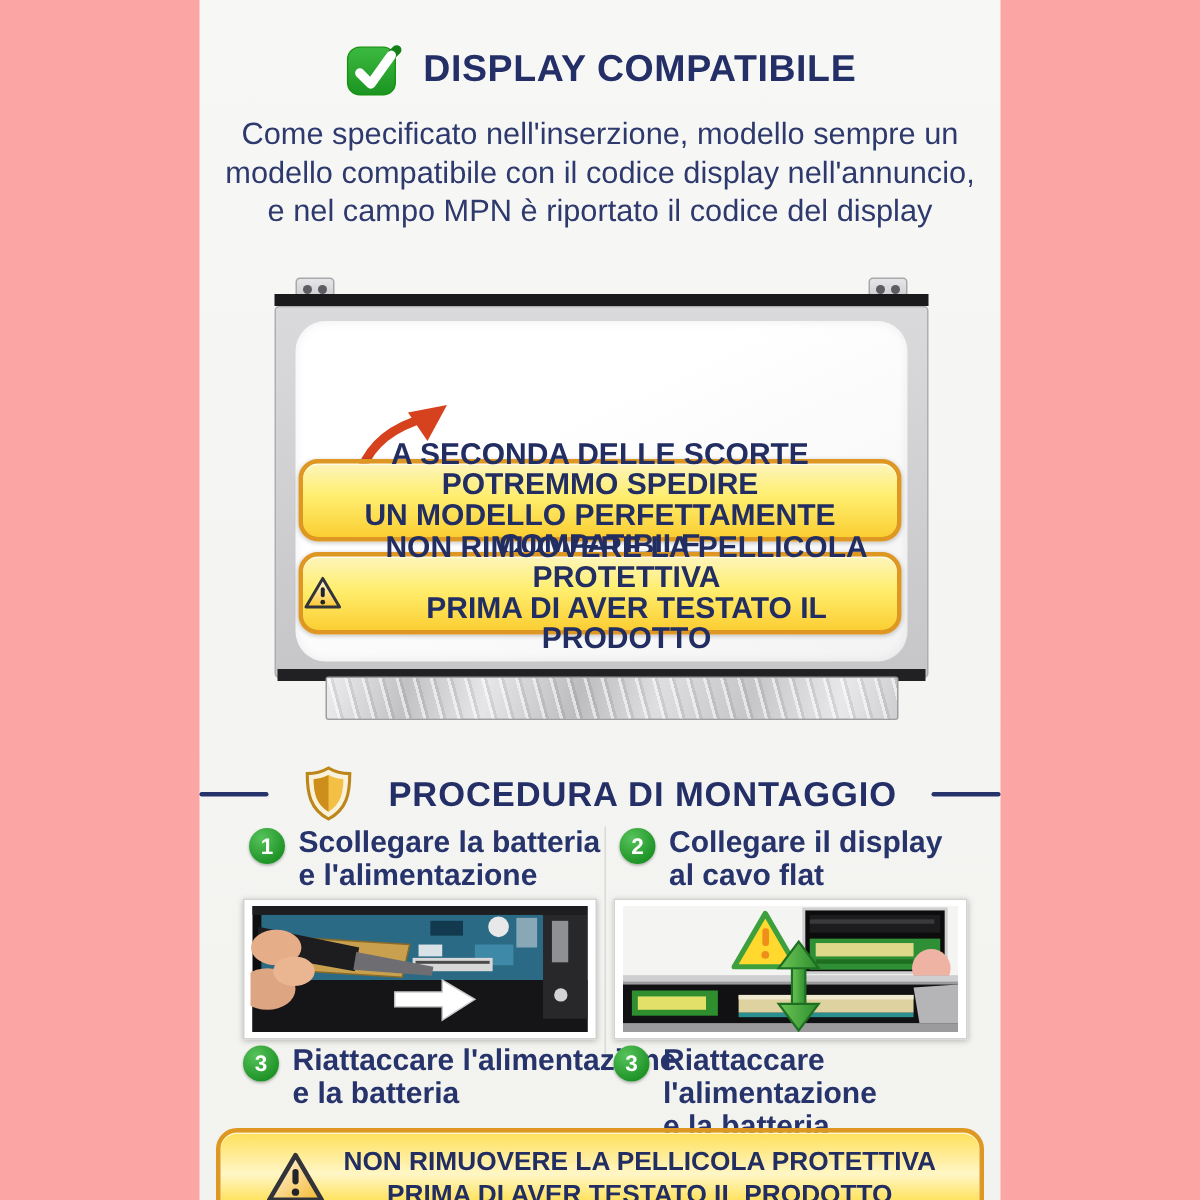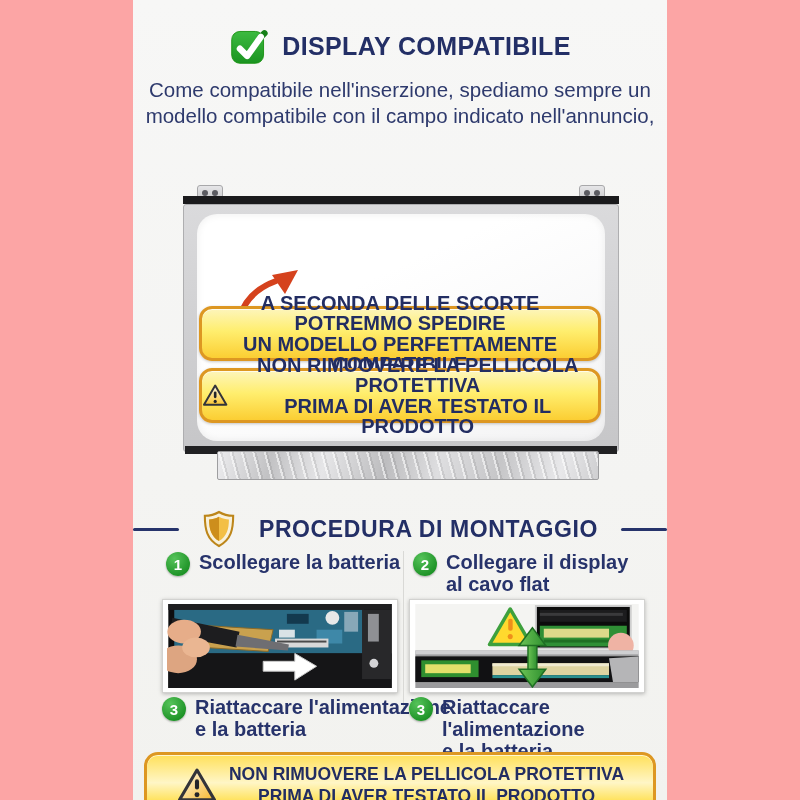--- a/index.html
+++ b/index.html
@@ -95,22 +95,23 @@
           </linearGradient>
         </defs>
         <rect x="3" y="6" width="35" height="35" rx="9" fill="url(#gchk)" stroke="#179210" stroke-width="1"></rect>
         <polyline points="34,13 39,8" fill="none" stroke="#157f17" stroke-width="7" stroke-linecap="round"></polyline>
         <polyline points="12,25 20,33 35,12" fill="none" stroke="#ffffff" stroke-width="7" stroke-linecap="round" stroke-linejoin="round"></polyline>
       </svg>
       <div class="hdr-title">DISPLAY COMPATIBILE</div>
     </div>
 
     <div class="intro">
-      <div>Come compatibile nell'inserzione, spediamo sempre un</div>
-      <div>modello compatibile con il campo indicato nell'annuncio,</div>
+      <div>Come specificato nell'inserzione, modello sempre un</div>
+      <div>modello compatibile con il codice display nell'annuncio,</div>
+      <div>e nel campo MPN è riportato il codice del display</div>
     </div>
 
     <div class="laptop">
       <div class="bracket l"></div>
       <div class="bracket r"></div>
       <div class="topstrip"></div>
       <div class="panelbody">
         <div class="screen"></div>
       </div>
       <div class="board"></div>
@@ -158,20 +159,21 @@
       <div class="proc-title">PROCEDURA DI MONTAGGIO</div>
       <div class="proc-line"></div>
     </div>
 
     <div class="v-divider"></div>
 
     <div class="step s1">
       <div class="badge">1</div>
       <div class="step-text">
         <div>Scollegare la batteria</div>
+        <div>e l'alimentazione</div>
       </div>
     </div>
 
     <div class="step s2">
       <div class="badge">2</div>
       <div class="step-text">
         <div>Collegare il display</div>
         <div>al cavo flat</div>
       </div>
     </div>

